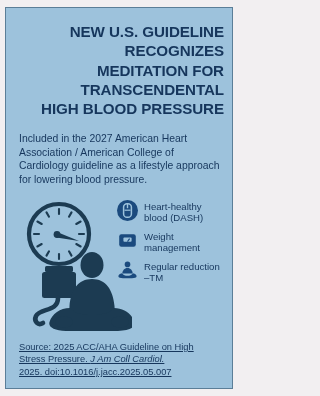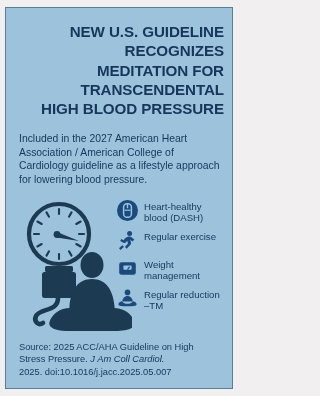--- a/index.html
+++ b/index.html
@@ -78,21 +78,21 @@
 
   .source{
     position:absolute;
     left:13px; top:333px;
     width:206px;
     color:#16365c;
     font-size:9.3px;
     line-height:12.4px;
   }
   .source i{font-style:italic;}
-  .source span{display:block;white-space:nowrap;}
+  .source span{display:block;white-space:nowrap;text-decoration:underline;}
 </style>
 </head>
 <body>
 
 <div class="card">
 
   <div class="headline">
     <div>NEW U.S. GUIDELINE</div>
     <div>RECOGNIZES</div>
     <div>MEDITATION FOR</div>
@@ -149,37 +149,20 @@
           <line x1="10.5" y1="3.7" x2="10.5" y2="8.2" stroke="#9dc2dc" stroke-width="1.4"></line>
           <path d="M7.5 10.2 h6" stroke="#9dc2dc" stroke-width="1.2"></path>
         </svg>
       </span>
       <span class="blabel">
         <span>Heart-healthy</span>
         <span>blood (DASH)</span>
       </span>
     </div>
 
-    <div class="brow">
-      <span class="bicon">
-        <svg viewBox="0 0 21 21" xmlns="http://www.w3.org/2000/svg">
-          <g fill="#1b4a7e">
-            <circle cx="12.6" cy="3.6" r="2.5"></circle>
-            <path d="M11.8 6.6 C9.6 7.0 7.9 8.4 6.6 10.2 L4.2 9.0 L3.2 11.0 L6.8 12.9
-                     C7.6 13.3 8.5 13.0 9.0 12.3 L10.2 10.7 L11.0 13.6 L8.0 17.0
-                     L9.7 18.7 L13.6 14.5 C14.1 13.9 14.2 13.2 14.0 12.5 L13.2 9.8
-                     L15.6 11.4 L17.3 9.4 L14.8 7.4 C13.9 6.7 12.9 6.4 11.8 6.6 Z"></path>
-            <path d="M5.2 15.3 L2.0 18.3 L3.6 19.9 L7.0 16.7 Z"></path>
-          </g>
-        </svg>
-      </span>
-      <span class="blabel">
-        <span>Regular exercise</span>
-      </span>
-    </div>
 
     <div class="brow">
       <span class="bicon">
         <svg viewBox="0 0 21 21" xmlns="http://www.w3.org/2000/svg">
           <rect x="2.2" y="4.2" width="16.6" height="12.6" rx="2.2" fill="#1b4a7e"></rect>
           <rect x="6.4" y="7.4" width="8.2" height="4.4" rx="1" fill="#9dc2dc"></rect>
           <path d="M10.5 11.6 L12.6 8.6" stroke="#1b4a7e" stroke-width="1.1"></path>
         </svg>
       </span>
       <span class="blabel">

